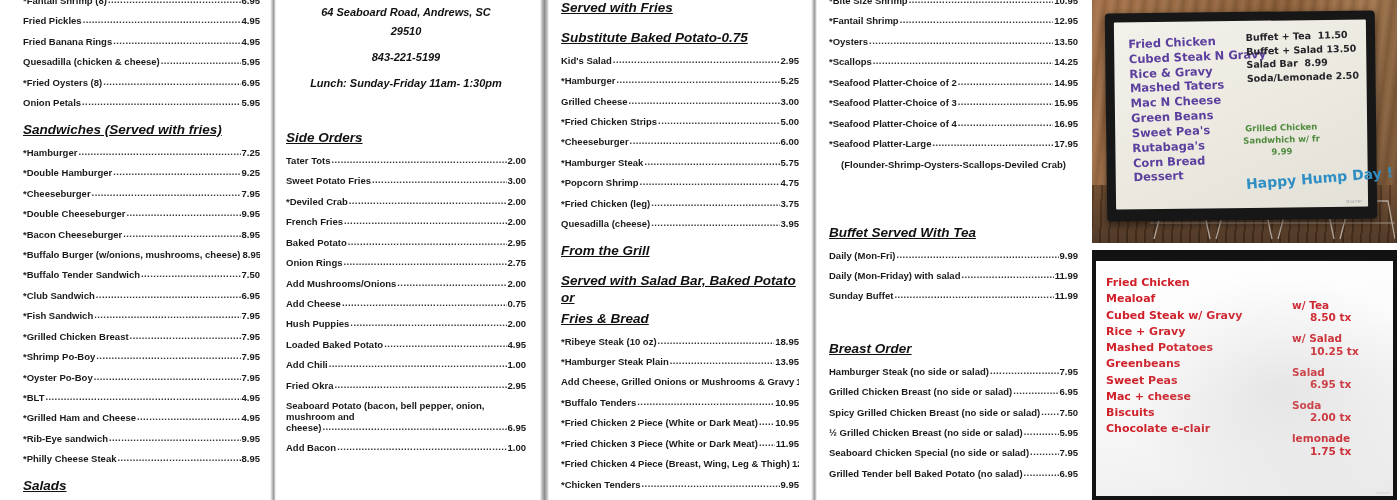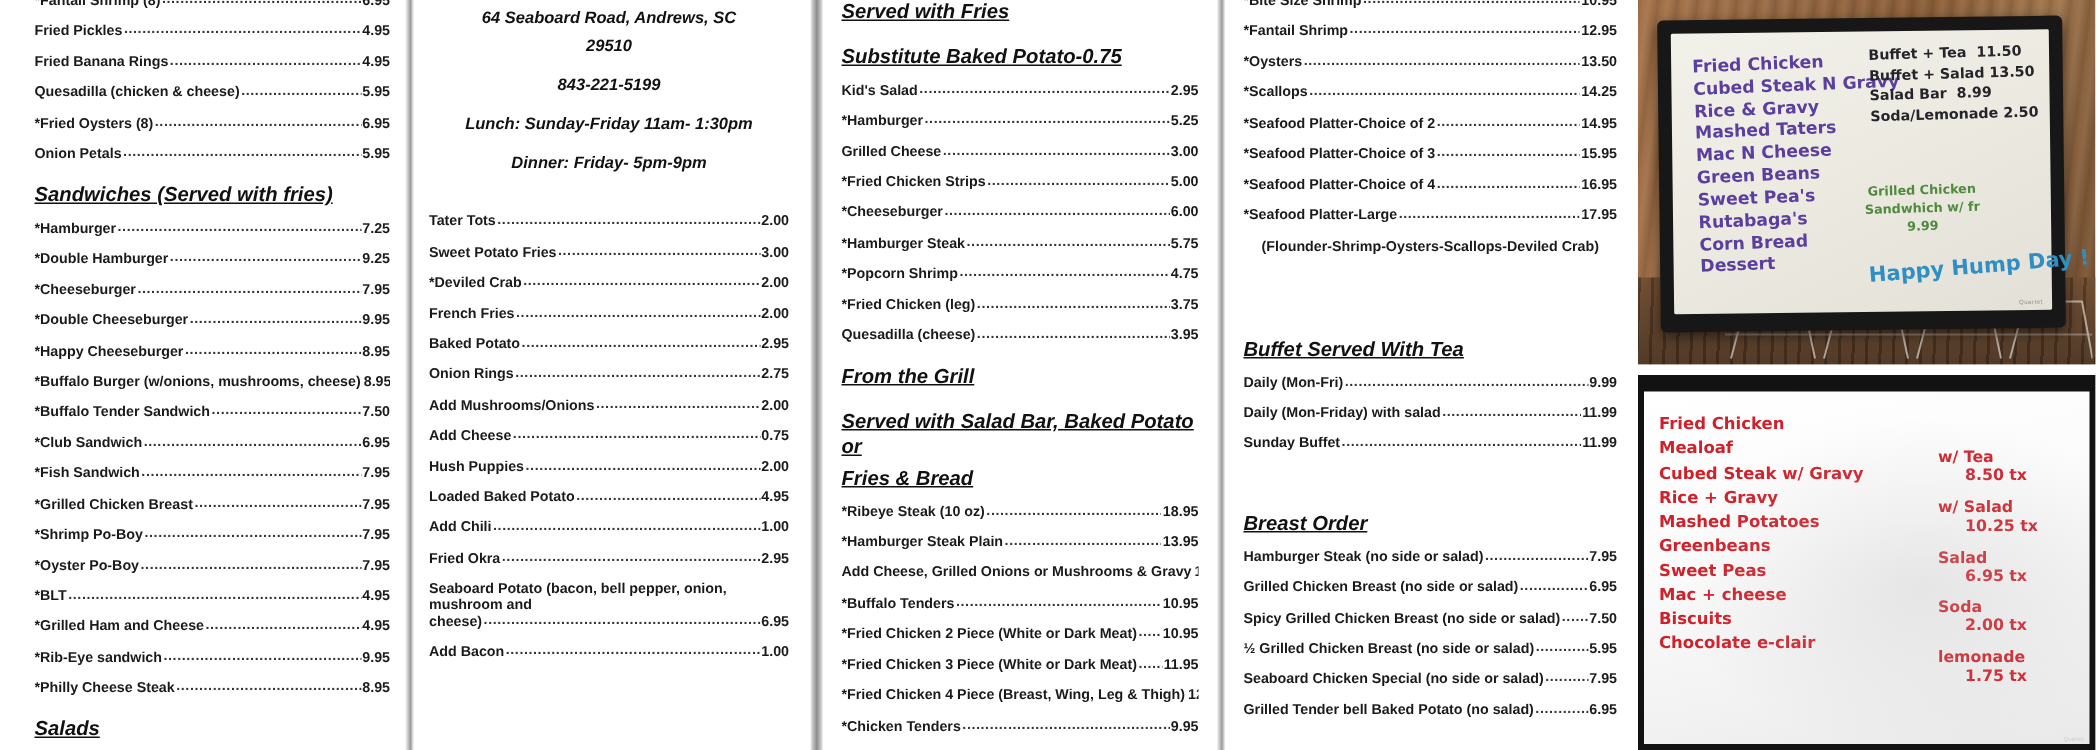--- a/index.html
+++ b/index.html
@@ -268,21 +268,21 @@
             <span class="nm">*Cheeseburger</span>
             <span class="dots">........................................................................................................</span>
             <span class="pr">7.95</span>
           </div>
           <div class="row">
             <span class="nm">*Double Cheeseburger</span>
             <span class="dots">........................................................................................................</span>
             <span class="pr">9.95</span>
           </div>
           <div class="row">
-            <span class="nm">*Happy Cheeseburger</span>
+            <span class="nm">*Bacon Cheeseburger</span>
             <span class="dots">........................................................................................................</span>
             <span class="pr">8.95</span>
           </div>
           <div class="row">
             <span class="nm">*Buffalo Burger (w/onions, mushrooms, cheese)</span>
             <span class="dots">........................................................................................................</span>
             <span class="pr">8.95</span>
           </div>
           <div class="row">
             <span class="nm">*Buffalo Tender Sandwich</span>
@@ -342,23 +342,23 @@
 
   <div class="divider thin"></div>
 
   <div class="col col2">
     <div class="col-inner" style="margin-top:4px">
       <div class="center-block">
         <div>64 Seaboard Road, Andrews, SC</div>
         <div style="margin-top:-7px">29510</div>
         <div>843-221-5199</div>
         <div>Lunch: Sunday-Friday 11am- 1:30pm</div>
-        <div>Dinner: Friday- 5pm-9pm</div>
       </div>
       <div class="spacer"></div>
+      <div class="sec-head">Side Orders</div>
       <div id="c2-sides">
           <div class="row">
             <span class="nm">Tater Tots</span>
             <span class="dots">........................................................................................................</span>
             <span class="pr">2.00</span>
           </div>
           <div class="row">
             <span class="nm">Sweet Potato Fries</span>
             <span class="dots">........................................................................................................</span>
             <span class="pr">3.00</span>

